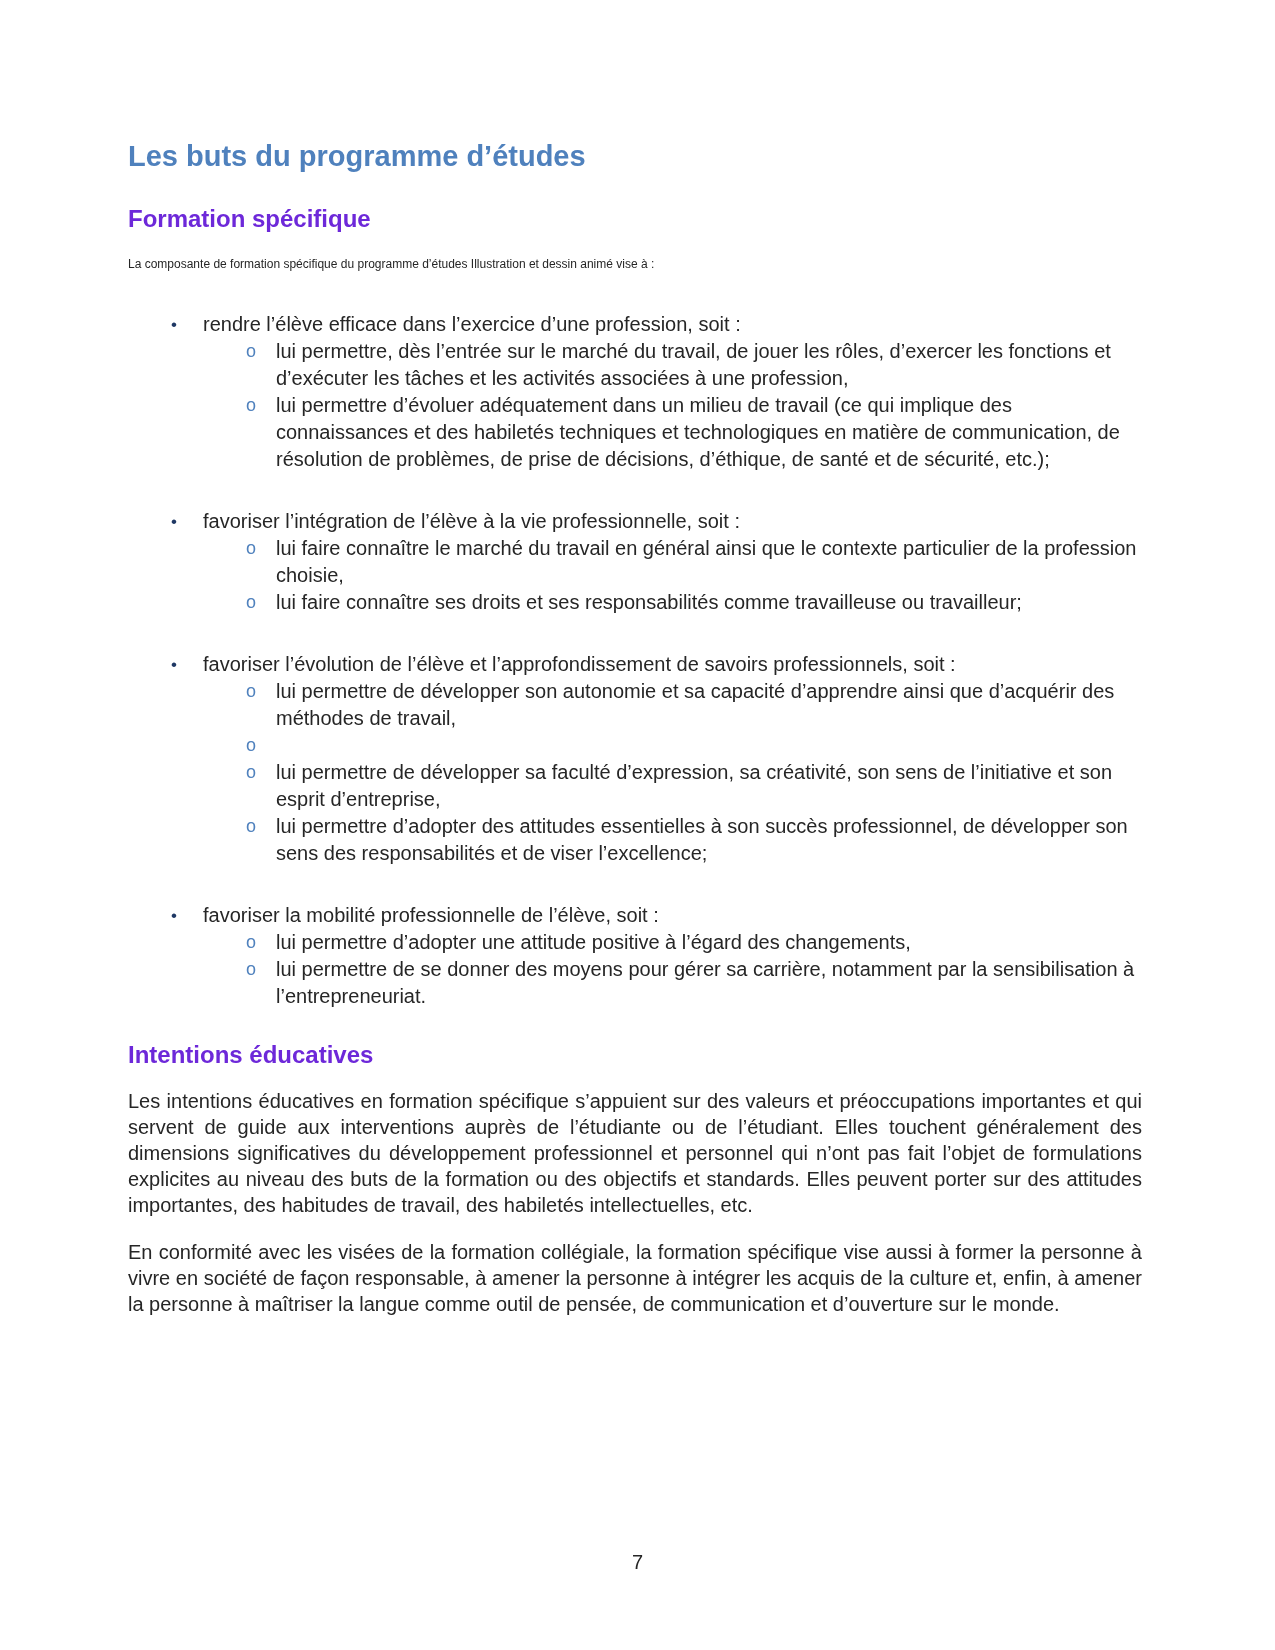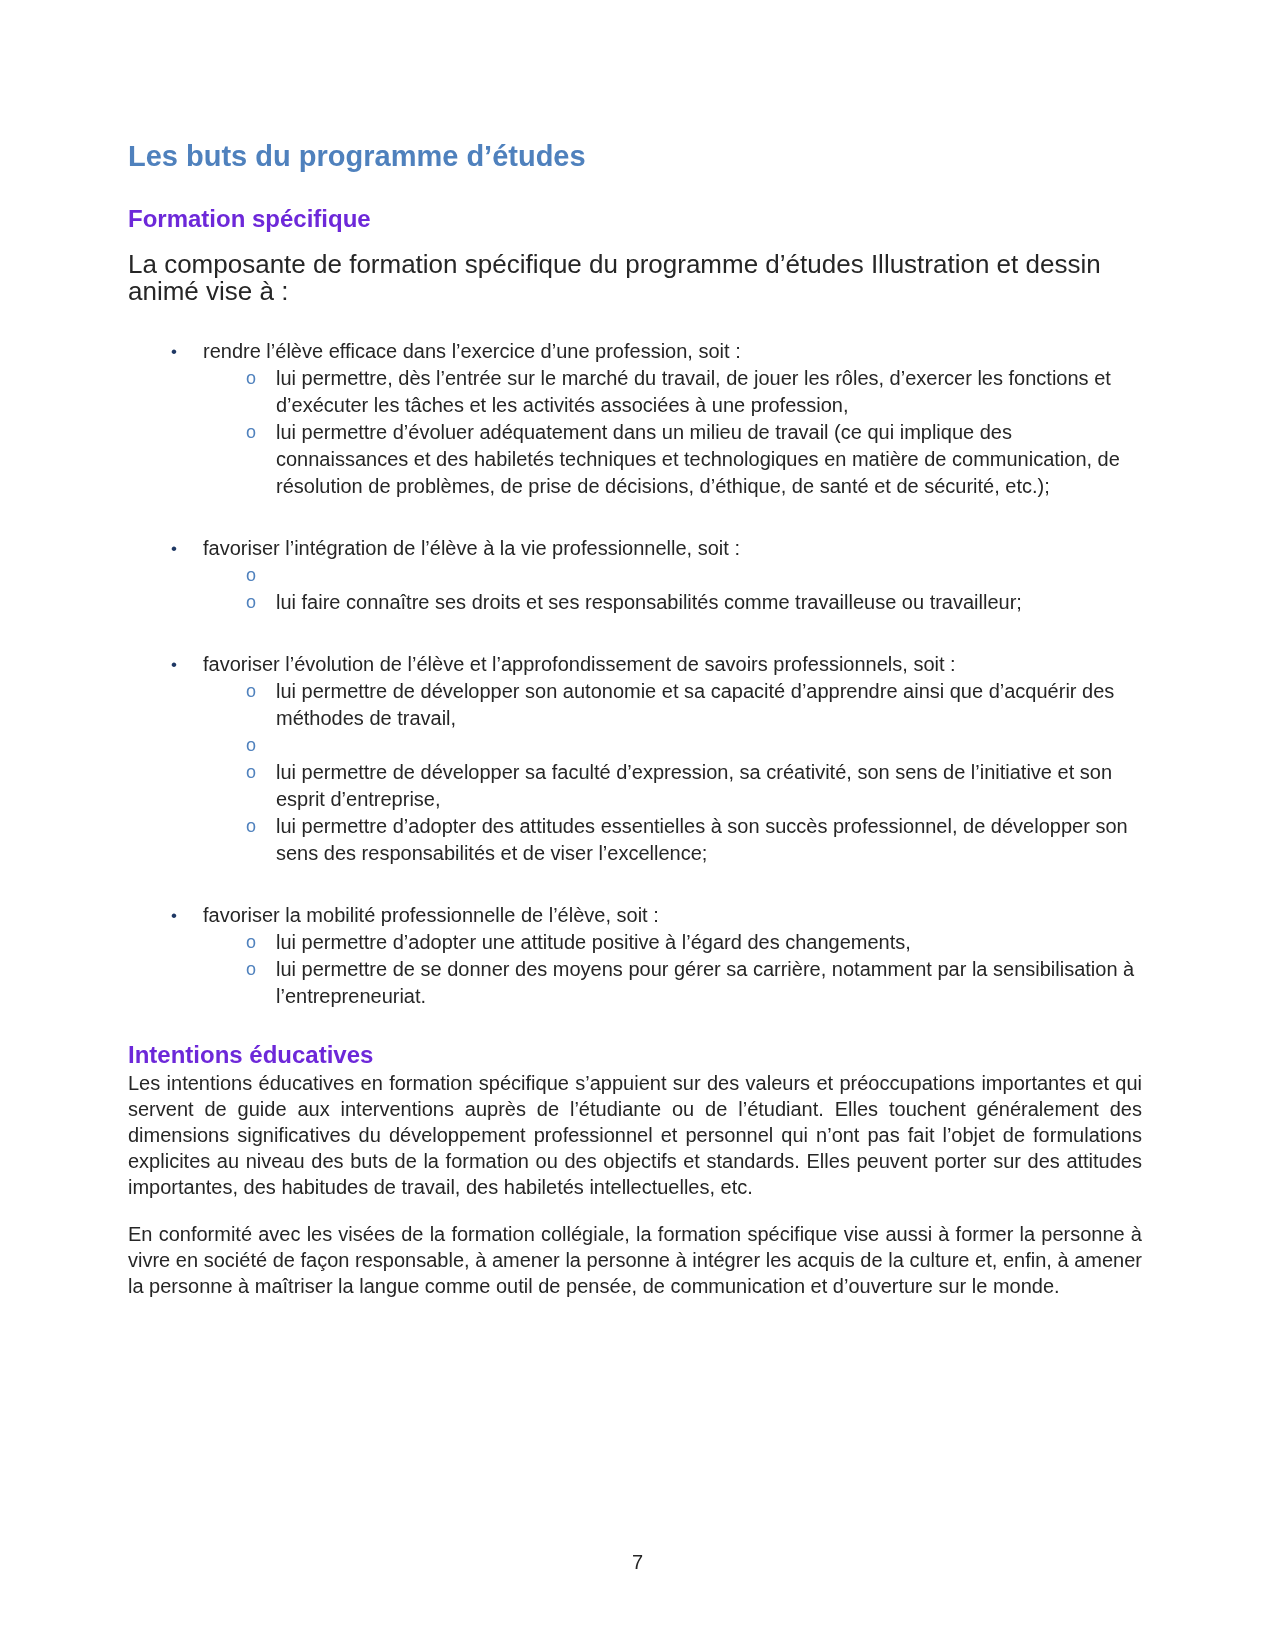--- a/index.html
+++ b/index.html
@@ -23,21 +23,21 @@
     color:#4F81BD;
   }
   h2.section-heading {
     margin:30px 0 0 0;
     font-size:24px; line-height:30px;
     font-weight:bold;
     color:#6d28d9;
   }
   p.intro {
     margin:17px 0 16px 0;
-    font-size:26px; line-height:27px;
+    font-size:12px; line-height:27px;
   }
   ul.goals {
     list-style:none;
     margin:33px 0 0 0; padding:0;
     font-size:20px; line-height:27px;
   }
   li.goal { margin-top:35px; }
   li.goal:first-child { margin-top:0; }
   .goal-line { display:flex; align-items:flex-start; }
   .goal-line .marker {
@@ -56,21 +56,21 @@
     box-sizing:border-box;
     color:#4F81BD;
     font-size:18px; line-height:27px;
   }
   li.sub .txt { flex:1; }
   p.body-par {
     margin:21px 0 0 0;
     font-size:20px; line-height:26px;
     text-align:justify;
   }
-  p.body-par.first { margin-top:0; }
+  p.body-par.first { margin-top:18px; }
   .page-number {
     position:absolute;
     top:1550px; left:0;
     width:100%;
     text-align:center;
     font-size:20px; line-height:24px;
     color:#262626;
   }
 </style>
 </head>
@@ -102,20 +102,21 @@
             </ul>
           </li>
           <li class="goal">
             <div class="goal-line">
               <span class="marker">•</span>
               <span class="txt">favoriser l’intégration de l’élève à la vie professionnelle, soit :</span>
             </div>
             <ul class="subs">
               <li class="sub">
                 <span class="marker">o</span>
+                <span class="txt">lui faire connaître le marché du travail en général ainsi que le contexte particulier de la profession choisie,</span>
               </li>
               <li class="sub">
                 <span class="marker">o</span>
                 <span class="txt">lui faire connaître ses droits et ses responsabilités comme travailleuse ou travailleur;</span>
               </li>
             </ul>
           </li>
           <li class="goal">
             <div class="goal-line">
               <span class="marker">•</span>

